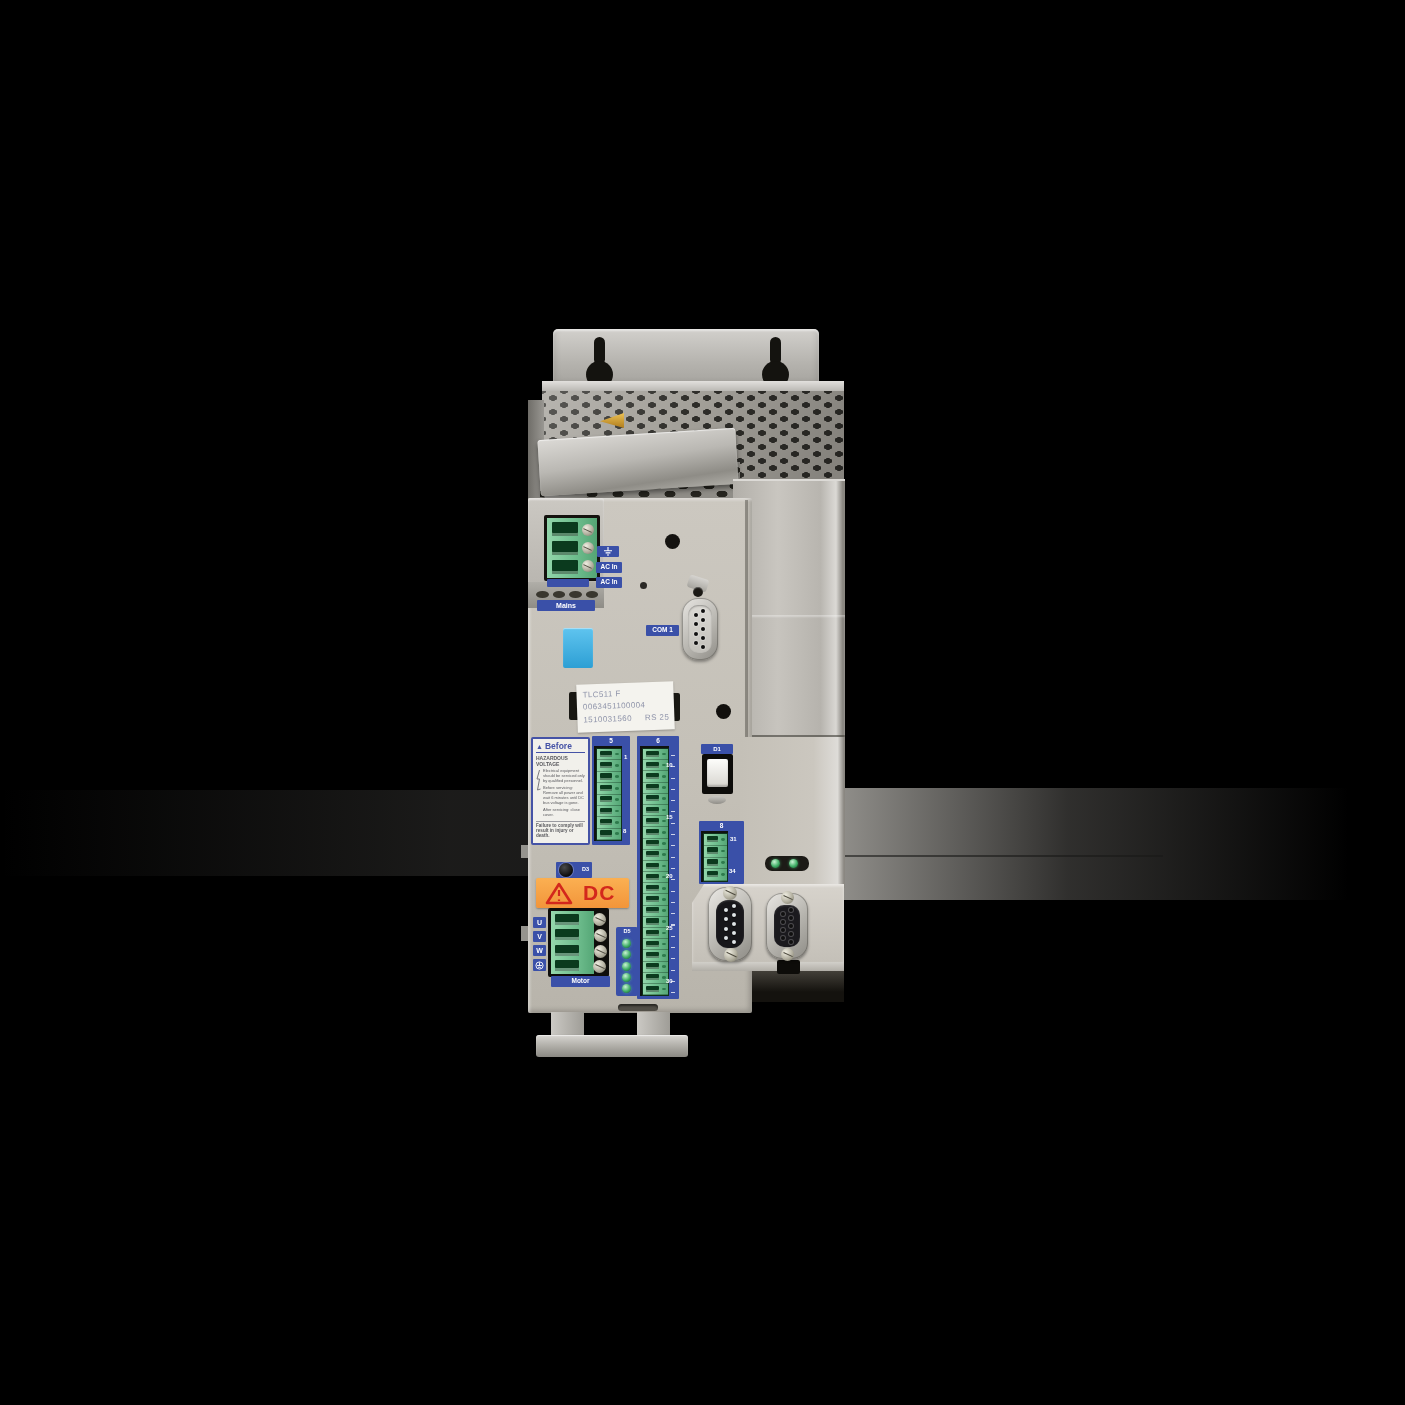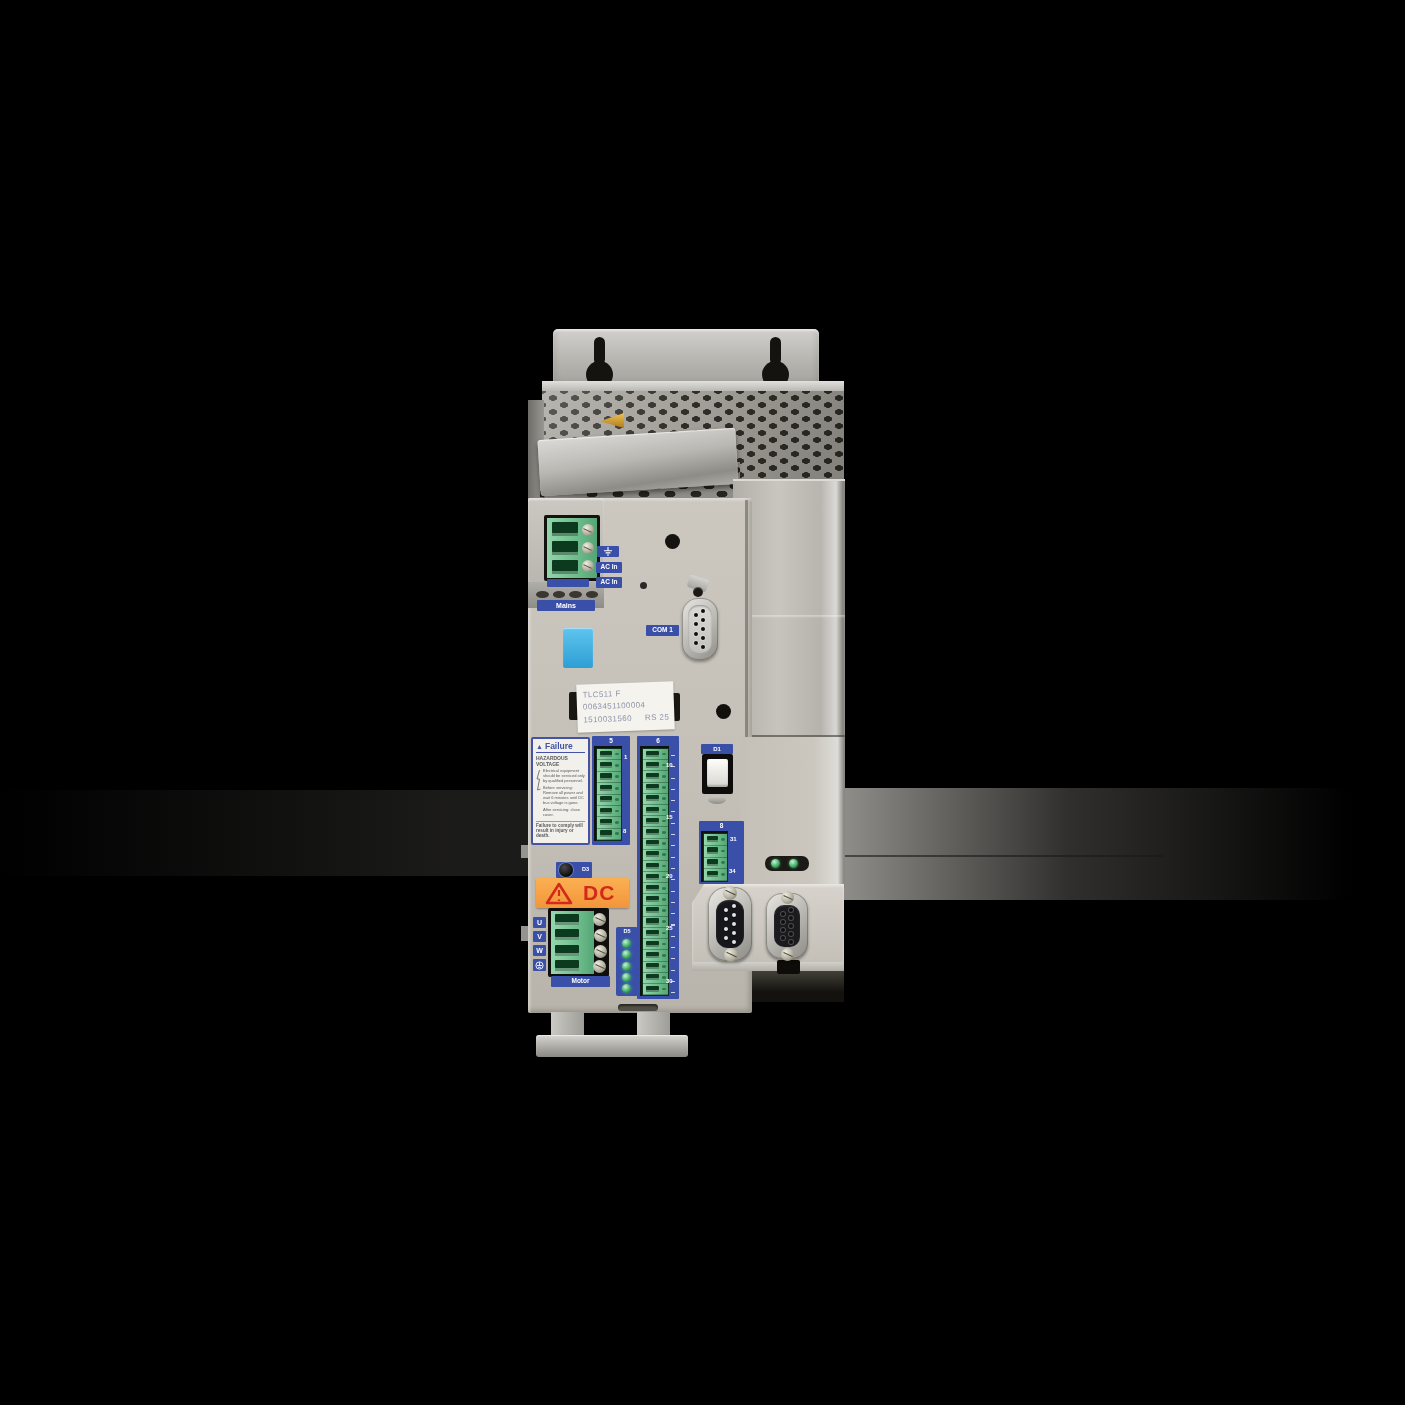--- a/index.html
+++ b/index.html
@@ -177,21 +177,21 @@
               font-size:8px;color:#8f94aa;letter-spacing:.4px;line-height:1.55;">
     <div>TLC511 F</div>
     <div>0063451100004</div>
     <div style="white-space:pre;">1510031560     RS 25</div>
   </div>
 
   <div class="abs" style="left:531px;top:737px;width:59px;height:108px;background:#f1f0eb;border:2px solid #4553a6;
               border-radius:2px;box-sizing:border-box;padding:2px 3px;color:#5a5a5e;">
     <div style="display:flex;align-items:center;gap:2px;border-bottom:1px solid #4553a6;padding-bottom:1px;">
       <span style="color:#4553a6;font-size:7px;">▲</span>
-      <span style="color:#4553a6;font-weight:700;font-size:8.5px;">Failure</span>
+      <span style="color:#4553a6;font-weight:700;font-size:8.5px;">Before</span>
     </div>
     <div style="font-size:5px;font-weight:700;margin:2px 0 1px 0;width:34px;">HAZARDOUS VOLTAGE</div>
     <div style="display:flex;gap:2px;">
       <svg width="5" height="22" viewBox="0 0 5 22" style="flex:none;margin-top:2px;">
         <path d="M3.5 0L1 9h2.5L1.5 20l3-1" stroke="#7a7a7e" stroke-width="1" fill="none"></path>
       </svg>
       <div class="danger-body" style="font-size:4px;line-height:1.25;">
         <p>Electrical equipment should be serviced only by qualified personnel.</p>
         <p>Before servicing: Remove all power and wait 6 minutes until DC bus voltage is gone.</p>
         <p>After servicing: close cover.</p>

